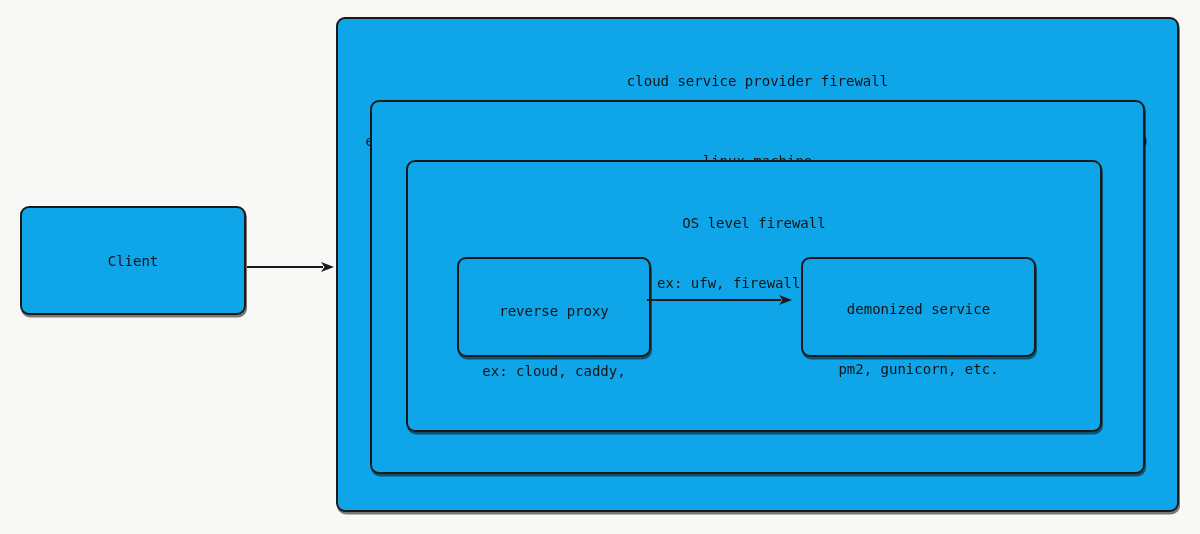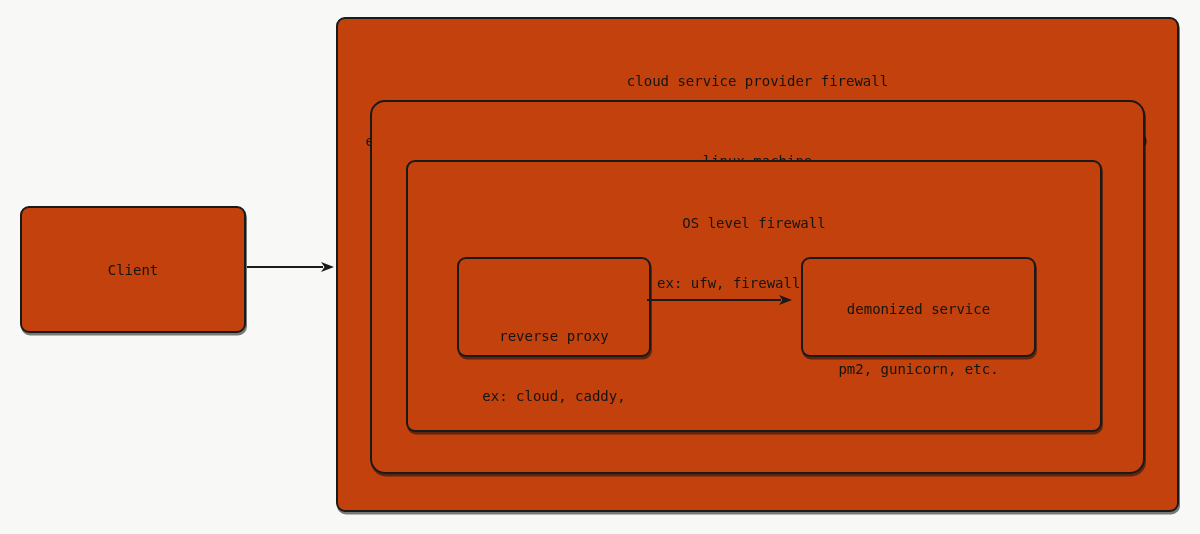--- a/index.html
+++ b/index.html
@@ -16,44 +16,44 @@
     font-size: 14px;
     line-height: 20px;
     color: #141414;
     overflow: hidden;
   }
   .box {
     position: absolute;
     box-sizing: border-box;
     border: 2.5px solid #1a1a1a;
     border-radius: 9px;
-    background: #c2410c;
+    background: #0ea5e9;
     box-shadow: 1px 2.5px 0 rgba(15,15,15,0.55);
   }
   .hdr {
     text-align: center;
     white-space: pre;
   }
   
   .client {
-    left: 20px; top: 206px; width: 226px; height: 127px;
+    left: 20px; top: 206px; width: 226px; height: 109px;
     display: flex; align-items: center; justify-content: center;
   }
   
   .cloud { left: 336px; top: 17px; width: 843px; height: 495px; }
   .cloud > .hdr { padding-top: 12px; }
   
-  .linux { left: 32px; top: 81px; width: 775px; height: 374px; border-radius: 15px; }
+  .linux { left: 32px; top: 81px; width: 775px; height: 374px; }
   .linux > .hdr { padding-top: 9px; }
   
   .osfw { left: 34px; top: 58px; width: 696px; height: 272px; }
   .osfw > .hdr { padding-top: 11px; }
   
   .rproxy { left: 49px; top: 95px; width: 194px; height: 100px; }
-  .rproxy > .hdr { padding-top: 27px; }
+  .rproxy > .hdr { padding-top: 2px; }
   
   .daemon { left: 393px; top: 95px; width: 235px; height: 100px; }
   .daemon > .hdr { }
 
   .arrows {
     position: absolute;
     left: 0; top: 0;
     width: 1200px; height: 534px;
     pointer-events: none;
     z-index: 5;

